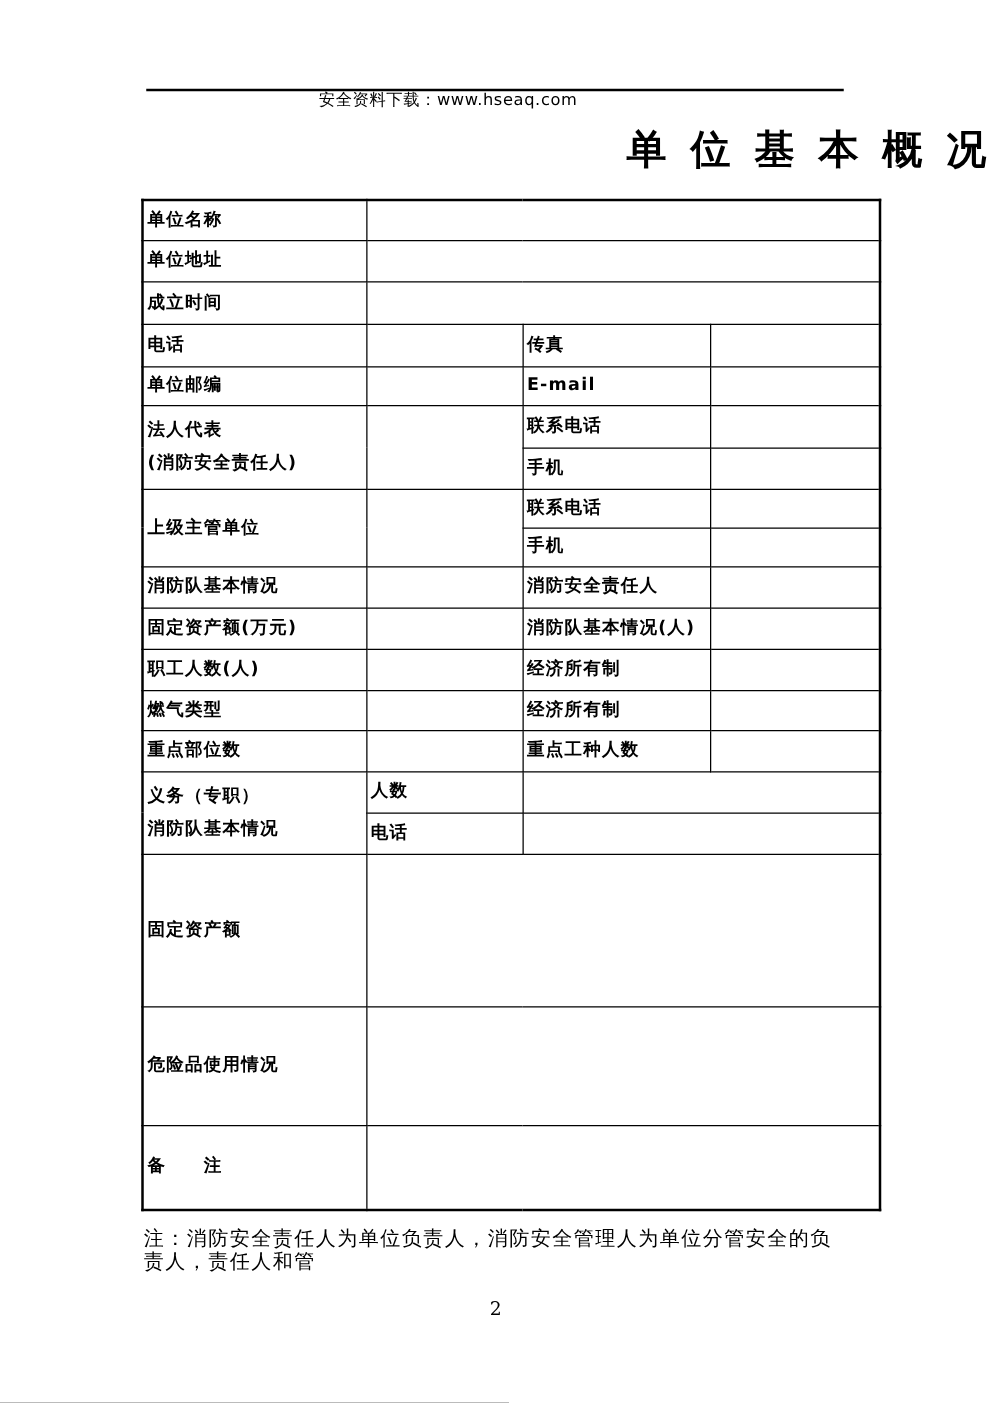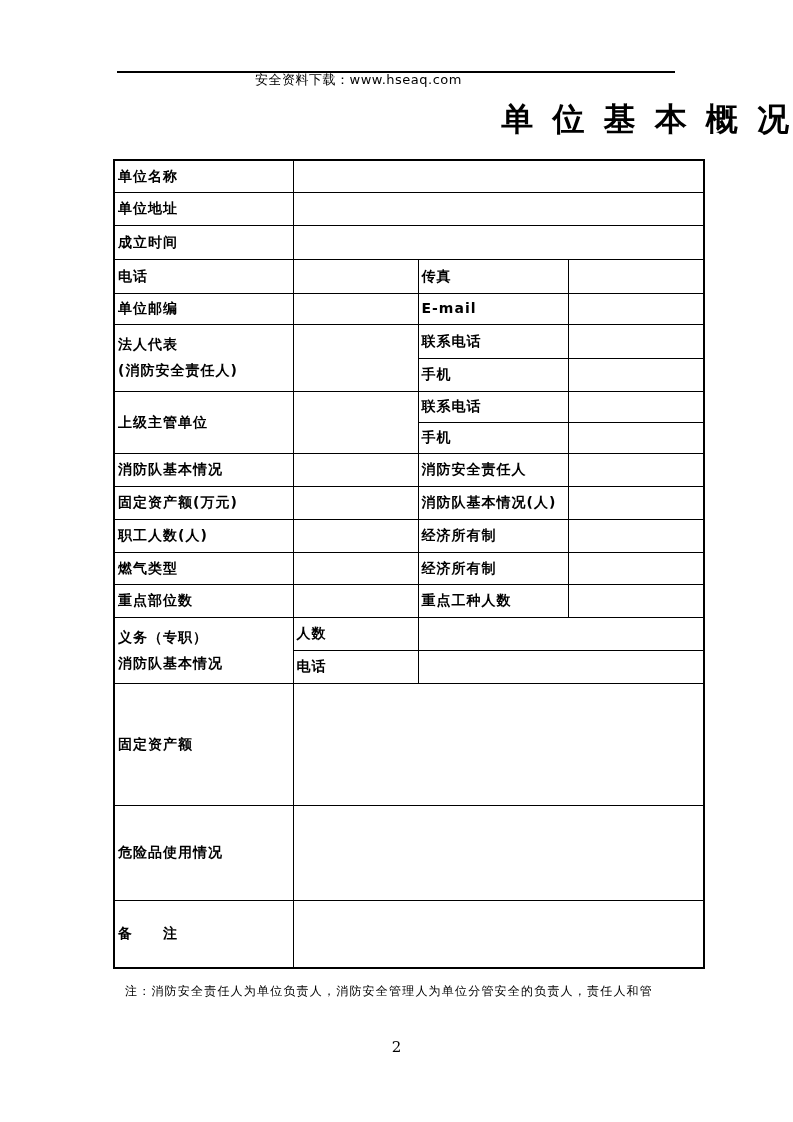--- a/index.html
+++ b/index.html
@@ -52,23 +52,23 @@
   }
   td.lbl {
     font-weight: bold;
     letter-spacing: 1px;
     line-height: 1.2;
   }
   td.lbl .l2line { display: block; margin-top: 9px; }
   td.val { background: #fff; }
   .foot-note {
     position: absolute;
-    left: 125px;
+    left: 115px;
     width: 560px;
-    font-size: 12px;
+    font-size: 16px;
     letter-spacing: 1.2px;
     line-height: 18px;
   }
   .note1 { top: 982px; }
   .note2 { top: 1012px; }
   .page-num {
     position: absolute;
     top: 1038px; left: 0; width: 793px;
     text-align: center;
     font-size: 15px;

